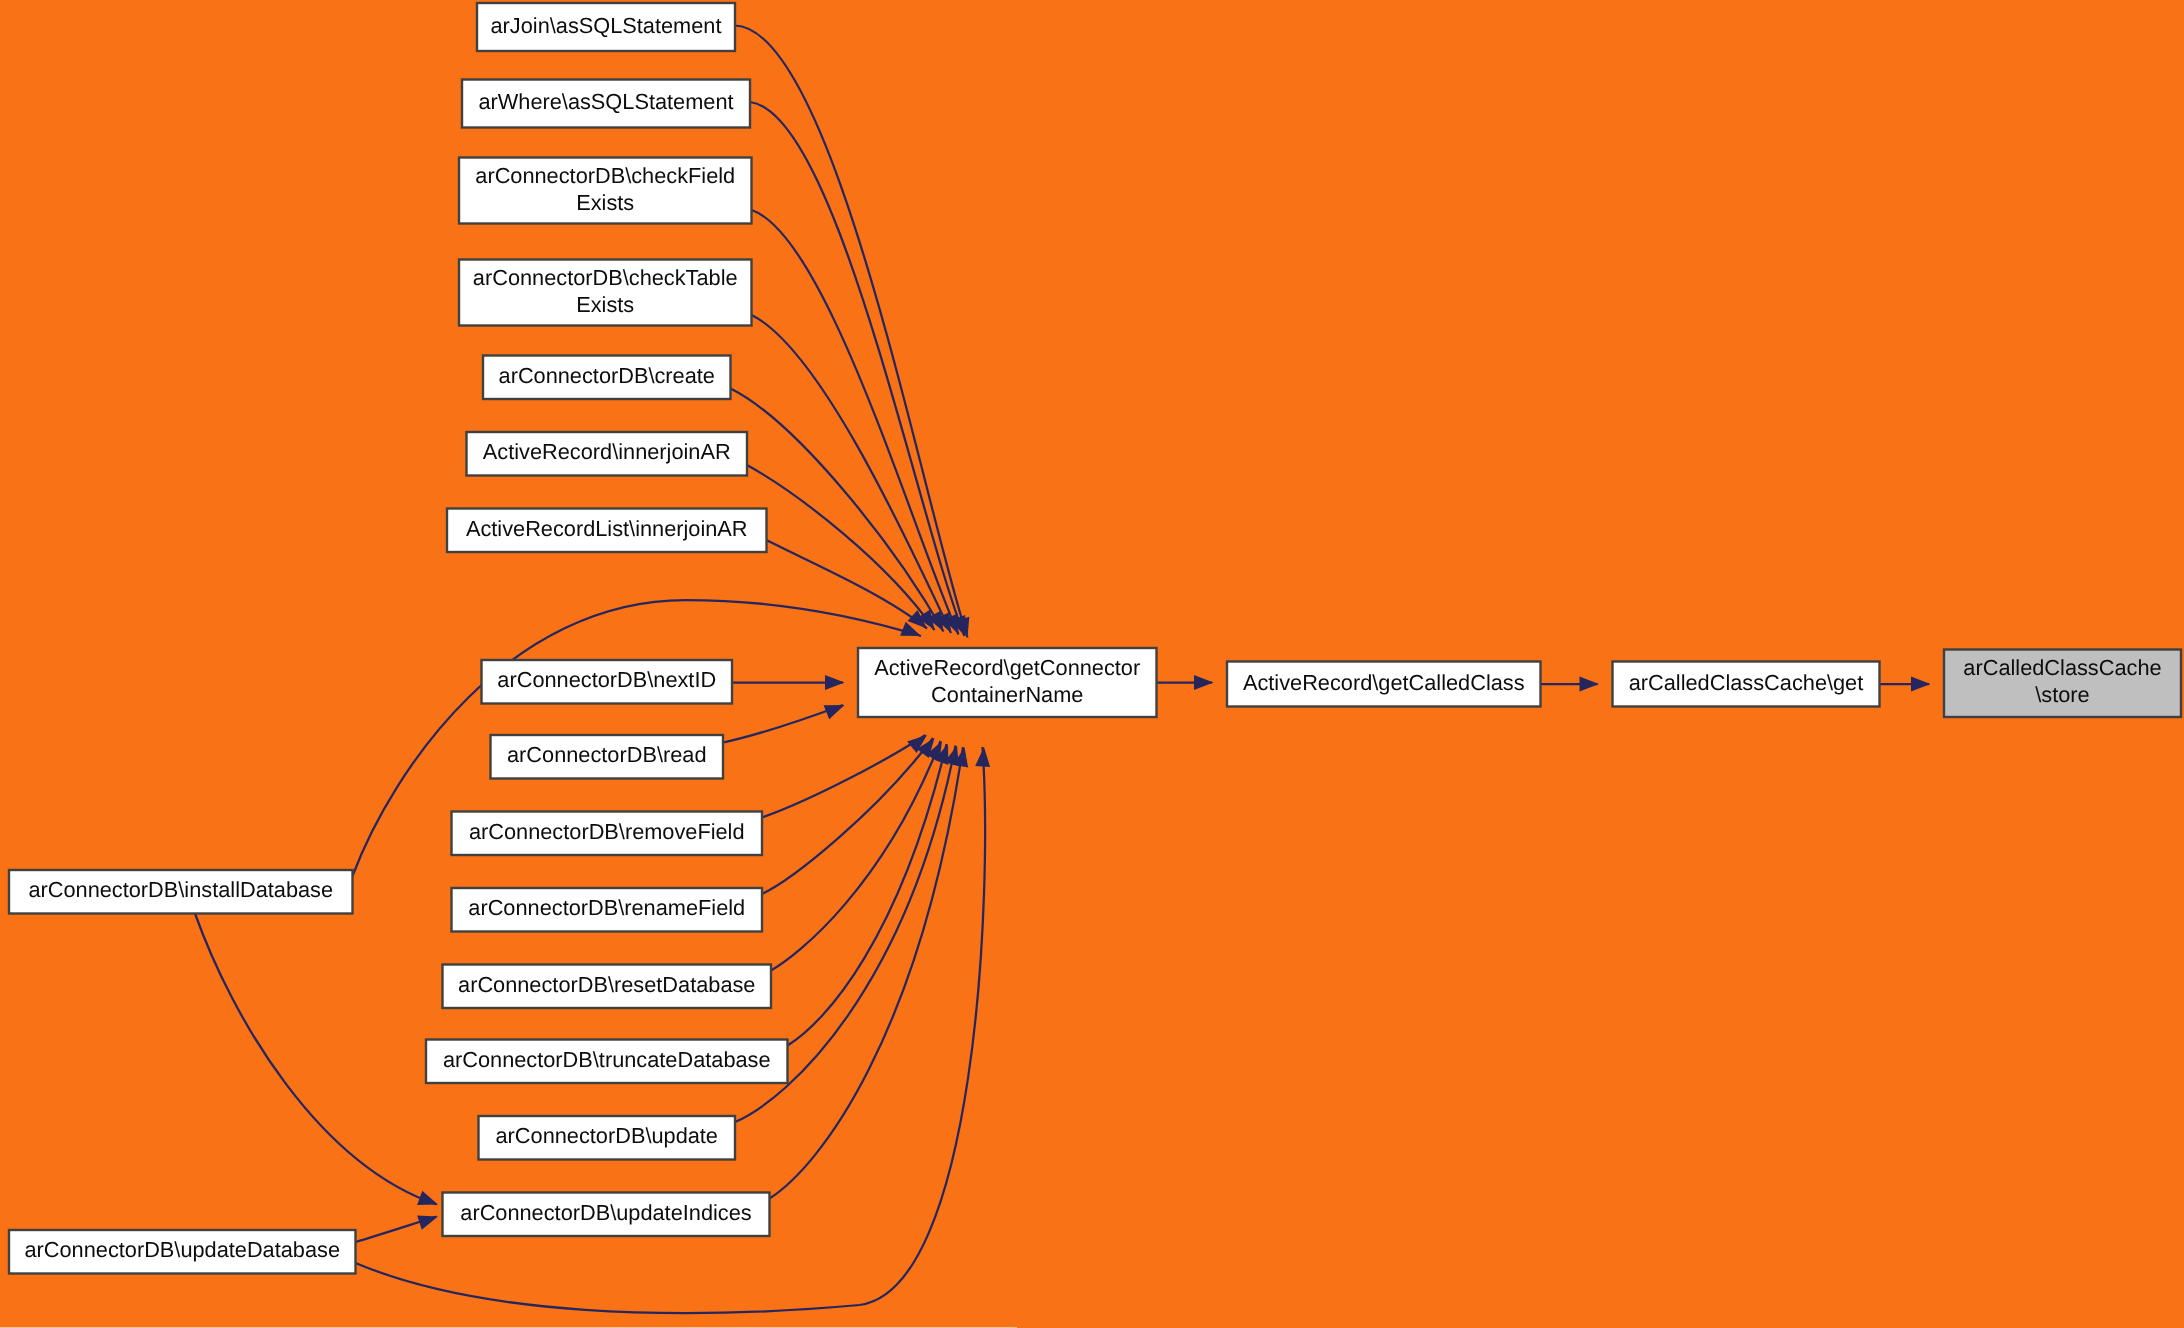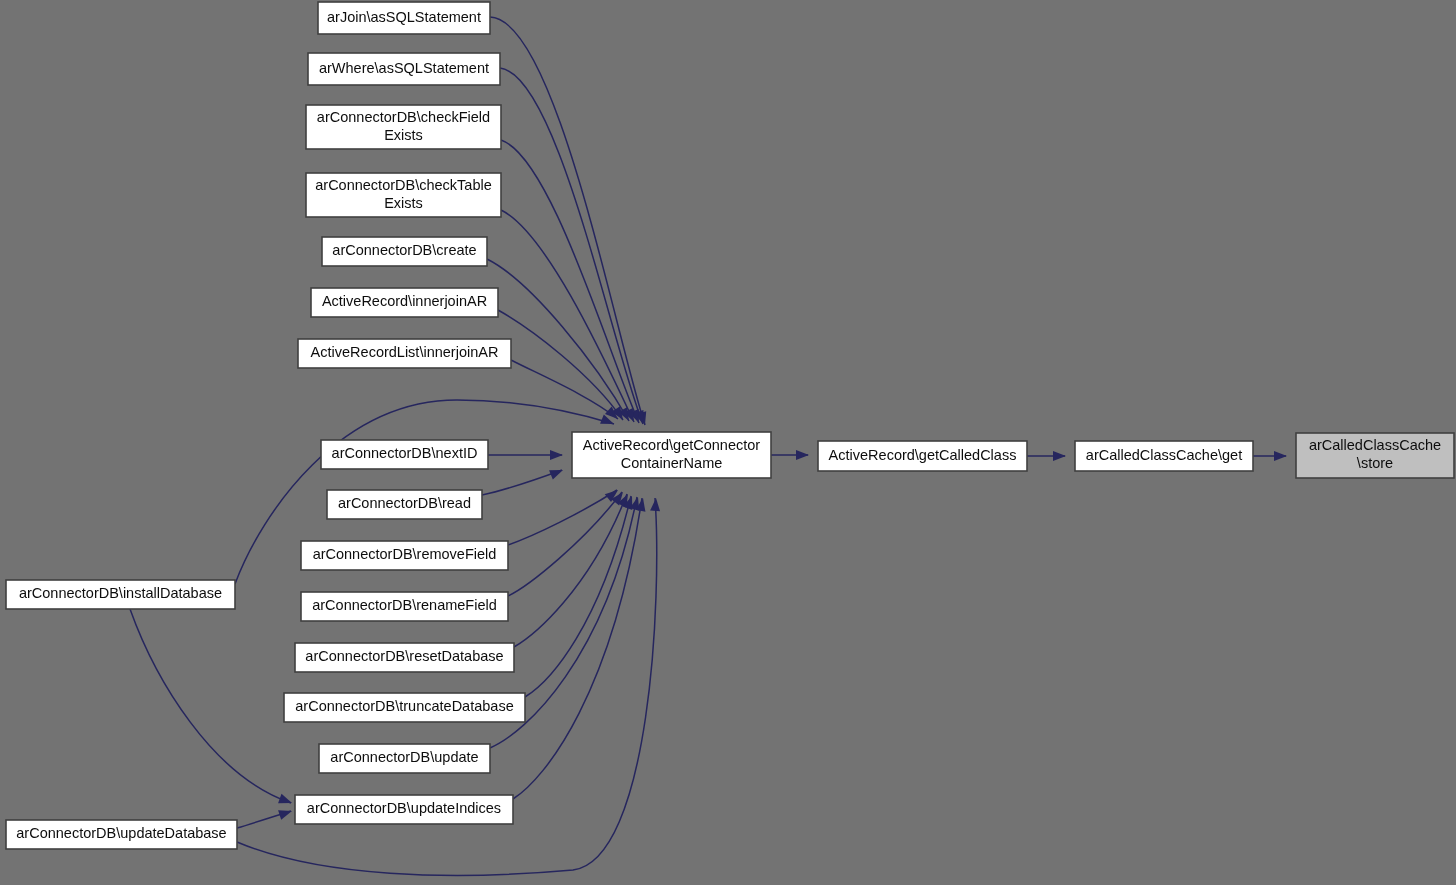--- a/index.html
+++ b/index.html
@@ -11,21 +11,21 @@
   body {
     width: 1456px;
     height: 885px;
     overflow: hidden;
     font-family: "Liberation Sans", sans-serif;
   }
   #graph-root {
     position: relative;
     width: 1456px;
     height: 885px;
-    background: #737373;
+    background: #f97316;
   }
   svg#callgraph {
     display: block;
     width: 1456px;
     height: 885px;
   }
   .node-box {
     fill: #ffffff;
     stroke: #404040;
     stroke-width: 1.6;

